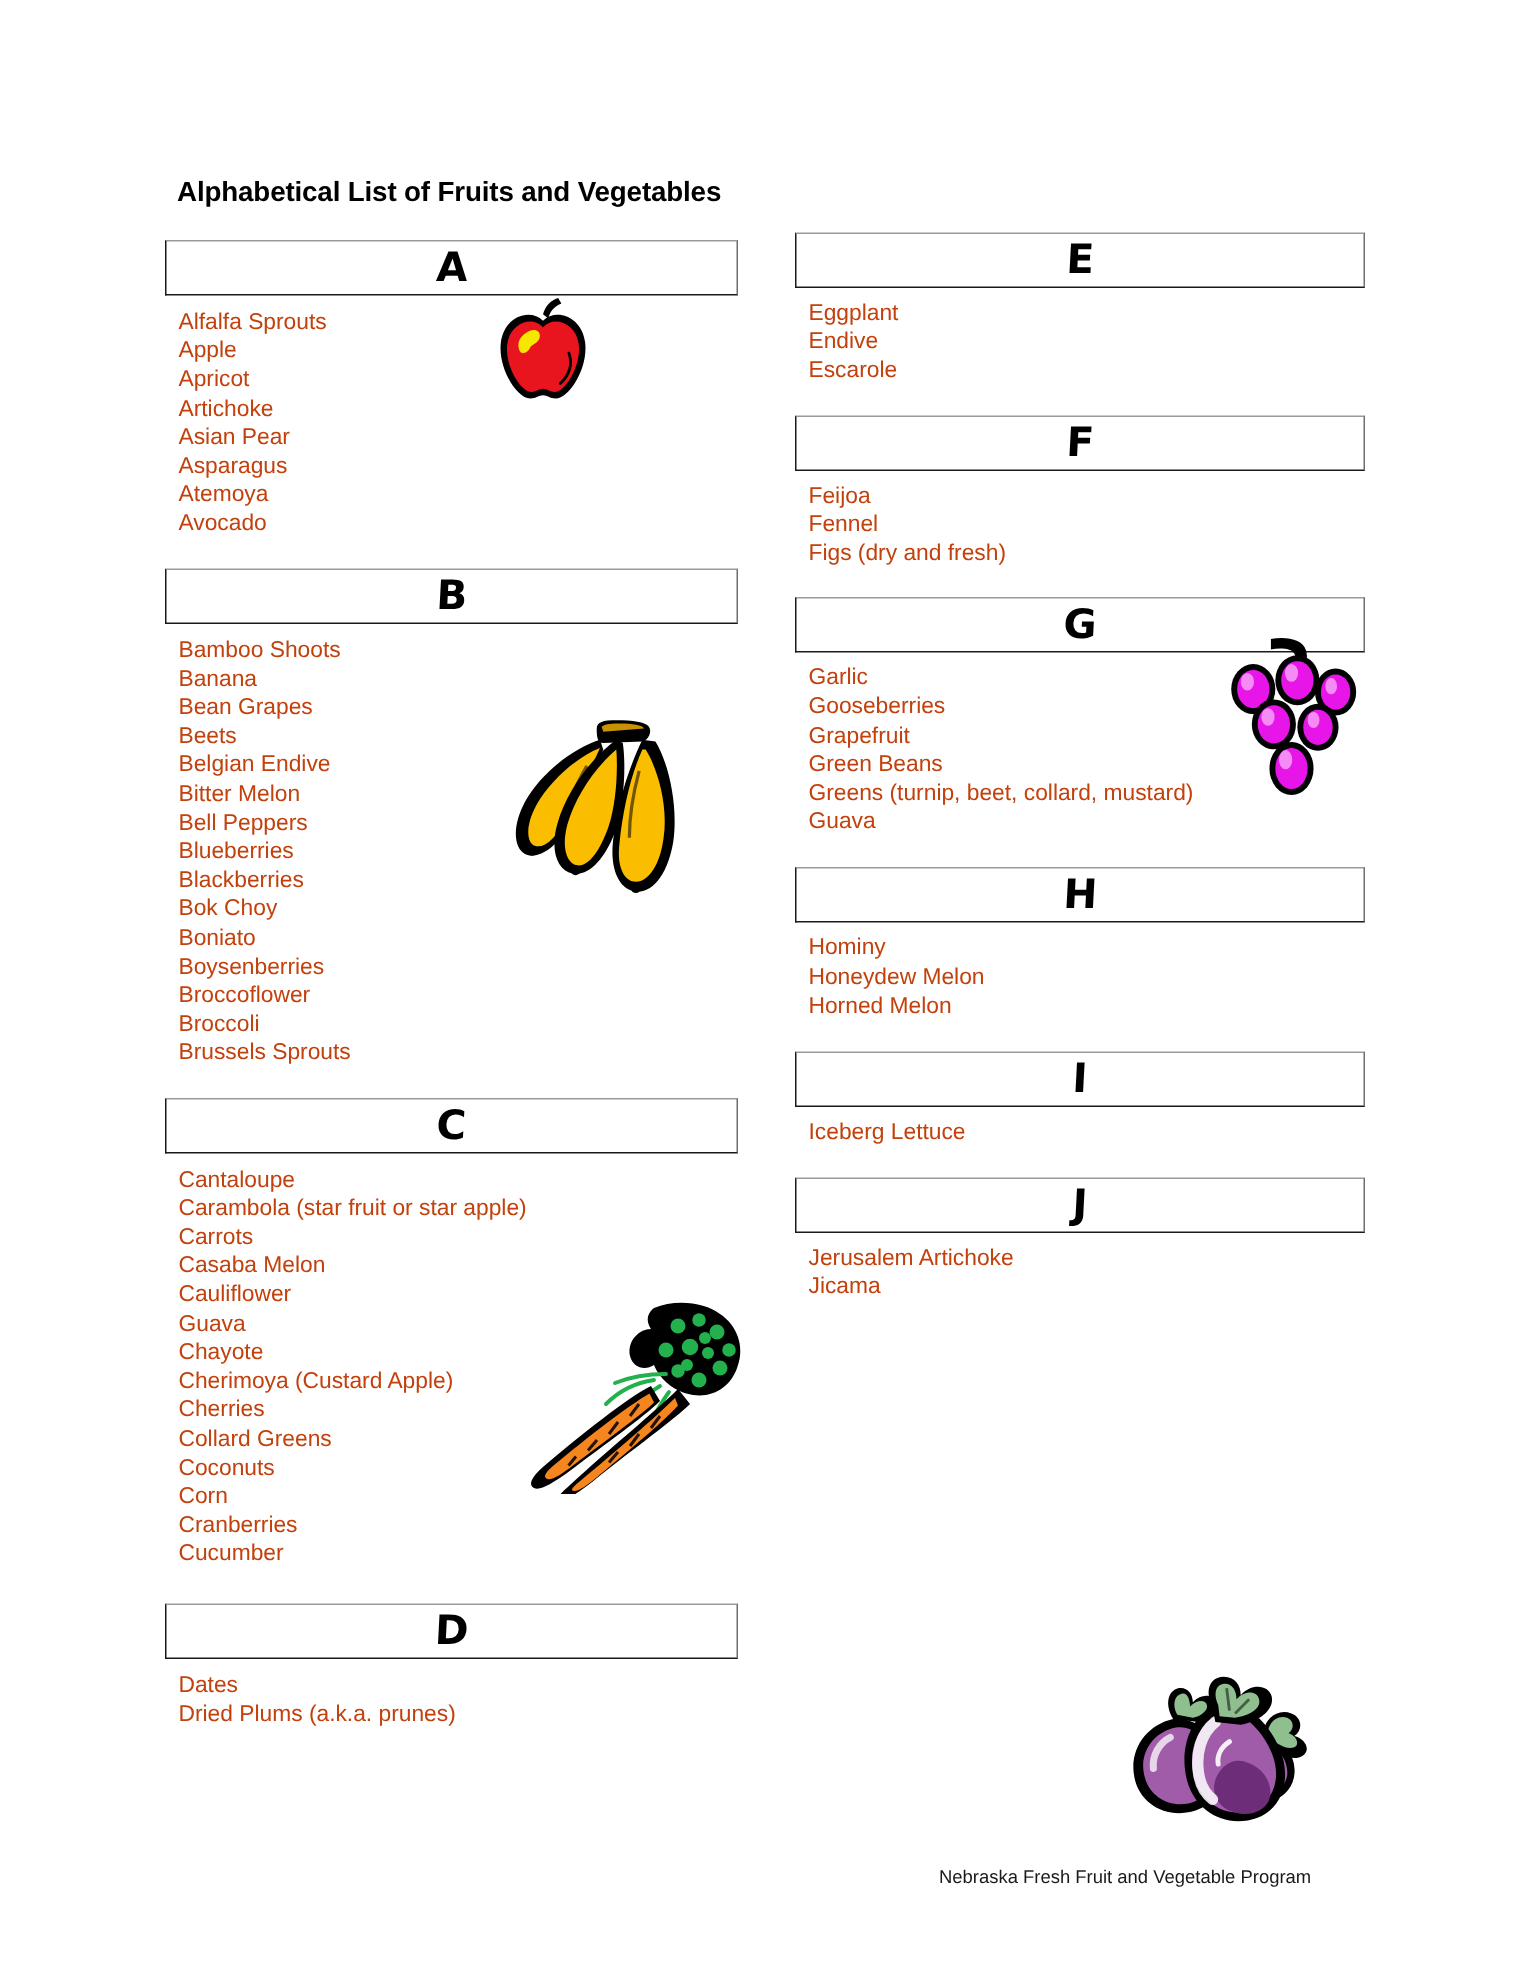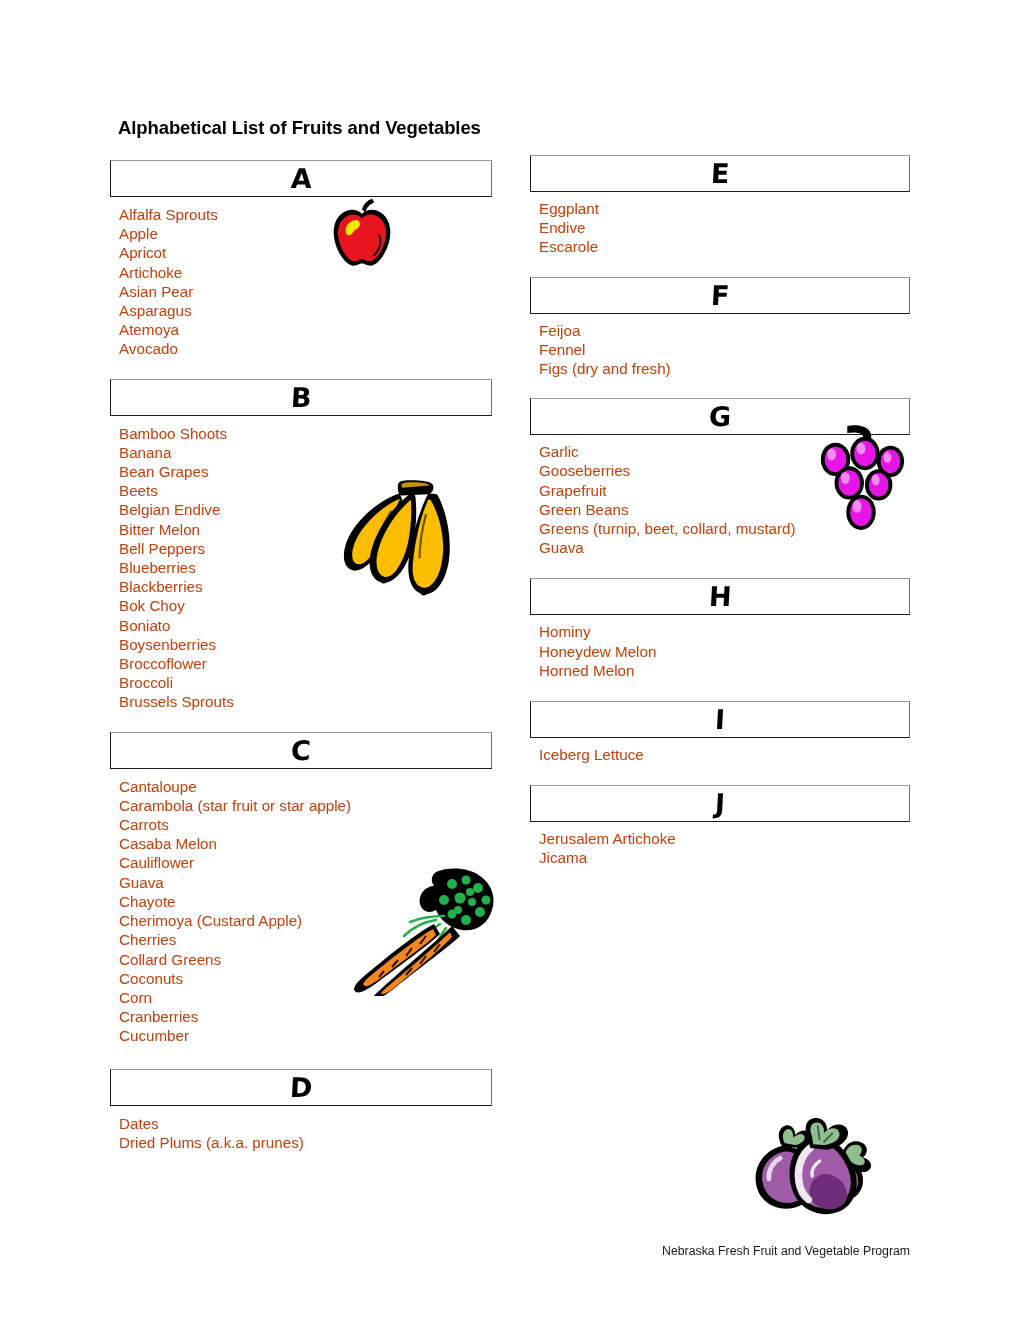--- a/index.html
+++ b/index.html
@@ -101,21 +101,20 @@
   .gap-i  { height: 21px; }
 
   
   .footer {
     position: absolute;
     left: 626px;
     top: 1244px;
     font-size: 12.3px;
     color: #1a1a1a;
     white-space: nowrap;
-    margin-left: 36px;
   }
 
   
   .art { position: absolute; }
   .art-apple   { left: 324px; top: 198px;  width: 76px;  height: 72px; }
   .art-banana  { left: 334px; top: 478px;  width: 132px; height: 125px; }
   .art-carrot  { left: 340px; top: 866px;  width: 160px; height: 130px; }
   .art-grapes  { left: 812px; top: 424px;  width: 98px;  height: 110px; }
   .art-eggplant{ left: 748px; top: 1116px; width: 132px; height: 108px; }
 

